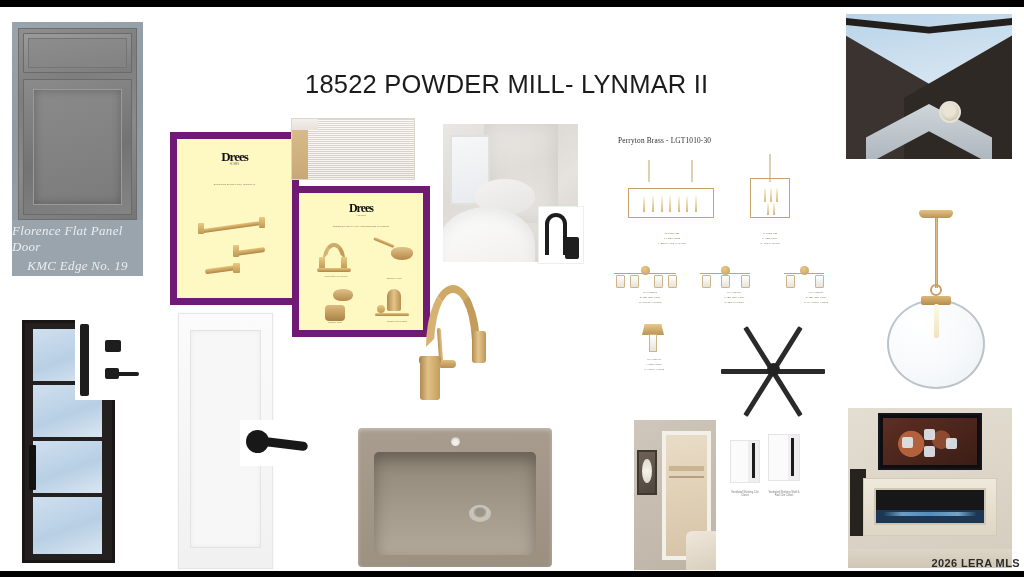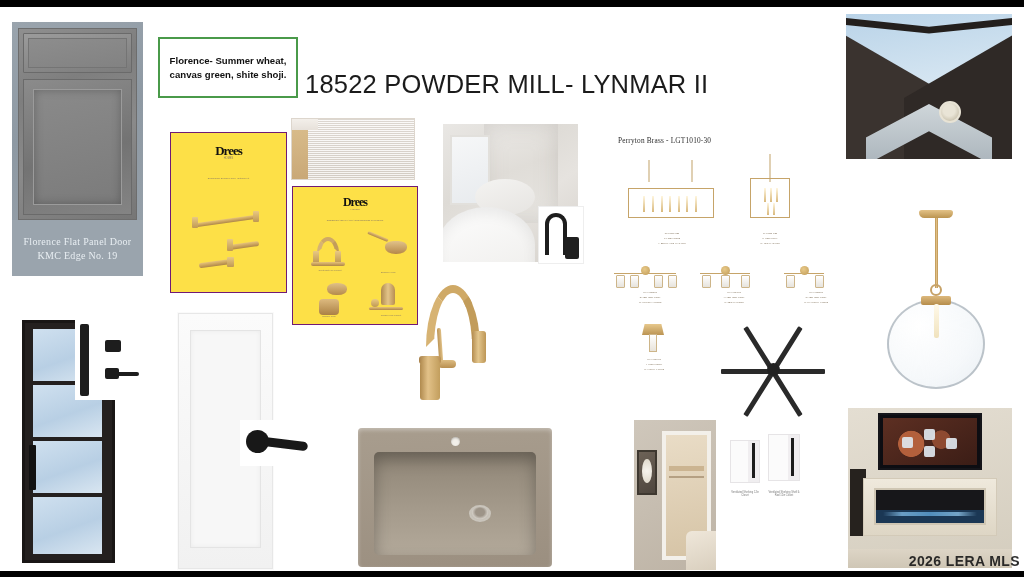--- a/index.html
+++ b/index.html
@@ -38,25 +38,25 @@
     background:linear-gradient(170deg,#8d8d8d,#828282);border:1px solid #747474;}
   .cab-panel{position:absolute;left:4px;top:50px;right:4px;bottom:4px;
     background:linear-gradient(165deg,#8b8b8b,#737373 55%,#848484);
     border:1px solid #6a6a6a;box-sizing:border-box;}
   .cab-panel:after{content:"";position:absolute;left:9px;top:9px;right:9px;bottom:9px;
     background:linear-gradient(165deg,#8a8a8a,#7b7b7b);
     border:1px solid #9b9b9b;box-shadow:inset 0 0 10px rgba(0,0,0,.25);}
   .cab-cap{position:absolute;left:0;right:0;bottom:0;height:56px;
     background:#9aa4ad;display:flex;flex-direction:column;
     align-items:center;justify-content:center;gap:3px;}
-  .cab-cap span{font-size:10px;color:#e8eef2;letter-spacing:.3px;
-    font-family:"Liberation Serif", serif;}
-
-  
-  .sheet{position:absolute;background:#fde047;border:1px solid #701a75;}
+  .cab-cap span{font-size:13px;color:#e8eef2;letter-spacing:.3px;
+    font-family:"Liberation Serif", serif;font-style:italic;}
+
+  
+  .sheet{position:absolute;background:#fef9c3;border:7px solid #701a75;}
   .drees-logo{font-family:"Liberation Serif", serif;font-weight:700;
     letter-spacing:-1px;color:#111;text-align:center;}
   .micro{color:#8a7a63;text-align:center;line-height:1.35;
     font-size:2.4px;font-family:"Liberation Sans", sans-serif;}
 
   .sheet-towel{left:170px;top:132px;width:115px;height:159px;}
   .sheet-plumb{left:292px;top:186px;width:124px;height:137px;}
 
   
   .goldbar{position:absolute;border-radius:2px;
@@ -256,36 +256,33 @@
     background:linear-gradient(180deg,#17171a 0 62%,#1b3754 62% 100%);
     border:2px solid #cfc6b3;box-sizing:border-box;}
   .fp-flame{position:absolute;left:6%;bottom:22%;width:88%;height:12%;
     background:linear-gradient(90deg,transparent,#7fb7e0 20%,#5fa3d6 50%,#8cc0e4 80%,transparent);
     opacity:.8;filter:blur(.6px);}
   .fp-spk{position:absolute;left:1%;top:38%;width:10%;height:42%;background:#26221e;}
   .fp-hearth{position:absolute;left:0;bottom:0;width:100%;height:12%;
     background:linear-gradient(180deg,#ddd5c6,#cfc6b5);}
 
   
-  .wm{position:absolute;right:4px;bottom:8px;font-size:14px;font-weight:700;
+  .wm{position:absolute;right:4px;bottom:8px;font-size:11px;font-weight:700;
     color:#1b1b1b;letter-spacing:.4px;opacity:.92;margin-left:16px;}
 </style>
 </head>
 <body>
 
 <div id="board">
 
   <div class="bar top"></div>
   <div class="bar bot"></div>
 
   <div class="title">18522 POWDER MILL- LYNMAR II</div>
 
-  <div class="notebox">
-    <span>Florence-  Summer wheat, canvas green, shite shoji.</span>
-  </div>
 
   <div class="cab">
     <div class="cab-door">
       <div class="cab-drawer"></div>
       <div class="cab-panel"></div>
     </div>
     <div class="cab-cap">
       <span>Florence Flat Panel Door</span>
       <span>KMC Edge No. 19</span>
     </div>

